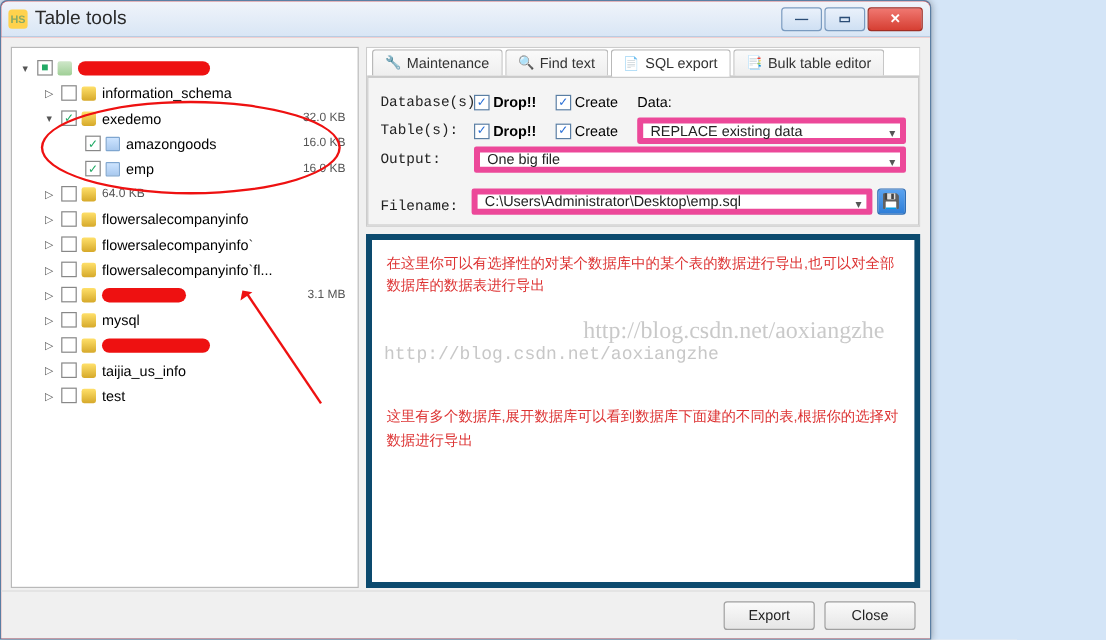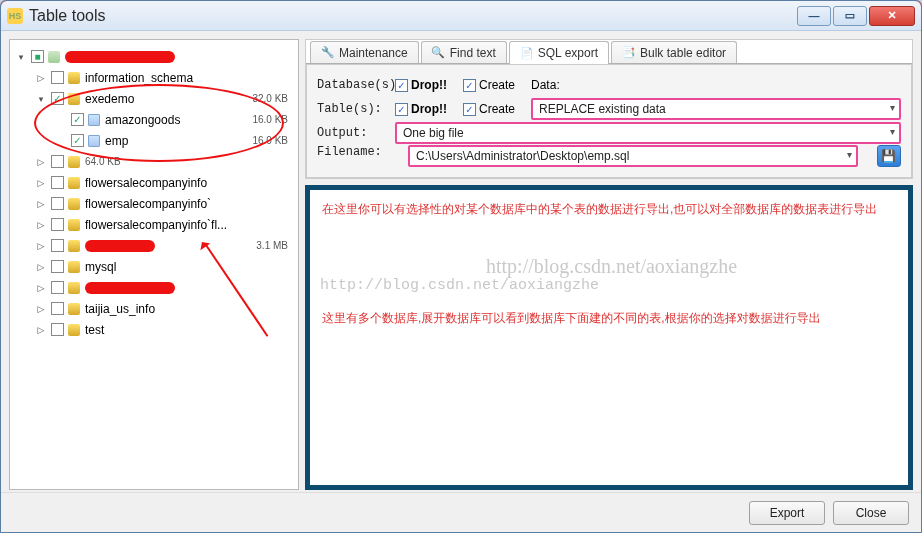--- a/index.html
+++ b/index.html
@@ -1,17 +1,17 @@
 <!DOCTYPE html>
 <html><head>
 <meta charset="utf-8">
 <style>
 * { box-sizing: border-box; margin: 0; padding: 0; font-family: "Segoe UI", Tahoma, sans-serif; font-size: 12px; }
 body { background: #d4e5f7; width: 922px; height: 533px; overflow: hidden; }
-.window { width: 922px; height: 533px; background: #ef4444; border: 1px solid #5a7ea3; border-radius: 6px 6px 0 0; box-shadow: 0 0 6px rgba(0,0,0,.3); position: relative; }
+.window { width: 776px; height: 533px; background: #ef4444; border: 1px solid #5a7ea3; border-radius: 6px 6px 0 0; box-shadow: 0 0 6px rgba(0,0,0,.3); position: relative; }
 .titlebar { height: 30px; background: linear-gradient(#f0f4fa,#d9e6f5); border-bottom: 1px solid #b8cde2; display: flex; align-items: center; padding: 0 6px; border-radius: 6px 6px 0 0; }
 .titlebar .app-icon { width: 16px; height: 16px; background: #ffd24d; border-radius: 3px; margin-right: 6px; display: flex; align-items: center; justify-content: center; font-size: 9px; font-weight: bold; color: #8a6; }
 .titlebar .title { flex: 1; color: #2b2b2b; font-size: 16px; }
 .win-controls { display: flex; gap: 2px; }
 .win-btn { width: 34px; height: 20px; border: 1px solid #7a9bc0; border-radius: 3px; background: linear-gradient(#eaf1fb,#cfe0f3); display: flex; align-items: center; justify-content: center; color: #2b4d76; font-weight: bold; font-size: 11px; cursor: pointer; }
 .win-btn.close { width: 46px; background: linear-gradient(#f07871,#d63f33); border-color: #a02e24; color: #fff; }
 .client { position: absolute; top: 30px; bottom: 0; left: 0; right: 0; background: #f0f0f0; display: flex; flex-direction: column; }
 .main-area { flex: 1; display: flex; gap: 6px; padding: 8px 8px 0 8px; overflow: hidden; }
 .tree-panel { width: 290px; background: #fff; border: 1px solid #b9b9b9; padding: 6px 0; overflow: hidden; position: relative; }
 .tree-row { display: flex; align-items: center; height: 21px; padding-right: 10px; position: relative; }
@@ -25,23 +25,23 @@
 .tabstrip { display: flex; gap: 2px; height: 24px; align-items: flex-end; border-bottom: 1px solid #b0b0b0; background: #fff; padding: 0 4px; padding-top: 4px; }
 .tab { height: 22px; padding: 0 10px; display: flex; align-items: center; gap: 4px; background: linear-gradient(#fafafa,#eee); border: 1px solid #b9b9b9; border-bottom: none; border-radius: 3px 3px 0 0; color: #333; cursor: pointer; font-size: 12px; }
 .tab.active { background: #fff; position: relative; top: 1px; height: 23px; }
 .tab-icon { width: 14px; height: 14px; display: inline-flex; align-items: center; justify-content: center; font-size: 11px; }
 .form-area { background: #f4f4f4; border: 1px solid #ccc; padding: 8px 10px; }
 .form-row { display: flex; align-items: center; height: 24px; gap: 6px; }
 .form-row .lbl { width: 72px; color: #222; font-family: Liberation Mono, monospace; }
 .chk { display: inline-flex; align-items: center; gap: 3px; margin-right: 10px; }
 .chk .box { width: 13px; height: 13px; border: 1px solid #5a7ea3; background: #fff; display: inline-flex; align-items: center; justify-content: center; font-size: 10px; color: #2a6fd6; }
 .data-col { width: 44px; }
-.combo { flex: 1; height: 22px; background: #fff; border: 2px solid #ec4899; border-radius: 2px; padding: 0 18px 0 6px; position: relative; display: flex; align-items: center; color: #222; cursor: pointer; }
+.combo { flex: 1; height: 22px; background: #fff; border: 5px solid #ec4899; border-radius: 2px; padding: 0 18px 0 6px; position: relative; display: flex; align-items: center; color: #222; cursor: pointer; }
 .combo::after { content: "▾"; position: absolute; right: 4px; top: 2px; color: #555; font-size: 10px; }
-.filename-row { display: flex; align-items: flex-start; gap: 19px; }
+.filename-row { display: flex; align-items: flex-end; gap: 4px; margin-top: 10px; }
 .filename-row .combo { flex: 1; }
 .save-btn { width: 24px; height: 22px; background: linear-gradient(#5aa3f0,#2e7ed8); border: 1px solid #2e6db5; border-radius: 3px; display: flex; align-items: center; justify-content: center; color: #fff; font-size: 12px; cursor: pointer; }
 .log-area { flex: 1; background: #fff; border: 5px solid #0c4a6e; padding: 10px 12px; color: #d33; line-height: 1.6; font-size: 14px; position: relative; overflow: hidden; }
 .log-area .note2 { margin-top: 90px; }
 .watermark { position: absolute; top: 60px; left: 176px; font-family: Georgia, serif; font-size: 20px; color: rgba(100,100,100,.35); user-select: none; pointer-events: none; }
 .watermark2 { position: absolute; top: 84px; left: 10px; font-family: "Courier New", monospace; font-size: 15px; color: rgba(130,130,130,.45); }
 .btn-bar { height: 40px; display: flex; justify-content: flex-end; align-items: center; gap: 8px; padding: 0 12px; border-top: 1px solid #ddd; margin-top: 2px; }
 .btn { width: 76px; height: 24px; background: linear-gradient(#fafafa,#e6e6e6); border: 1px solid #a0a0a0; border-radius: 3px; cursor: pointer; display: flex; align-items: center; justify-content: center; color: #222; }
 .db-cyl { width: 12px; height: 12px; background: linear-gradient(#ffe06a,#d6a92a); border-radius: 2px; }
 .tbl-ico { width: 12px; height: 12px; background: linear-gradient(#cde4ff,#a9c9ef); border: 1px solid #7fa6d0; border-radius: 1px; }

